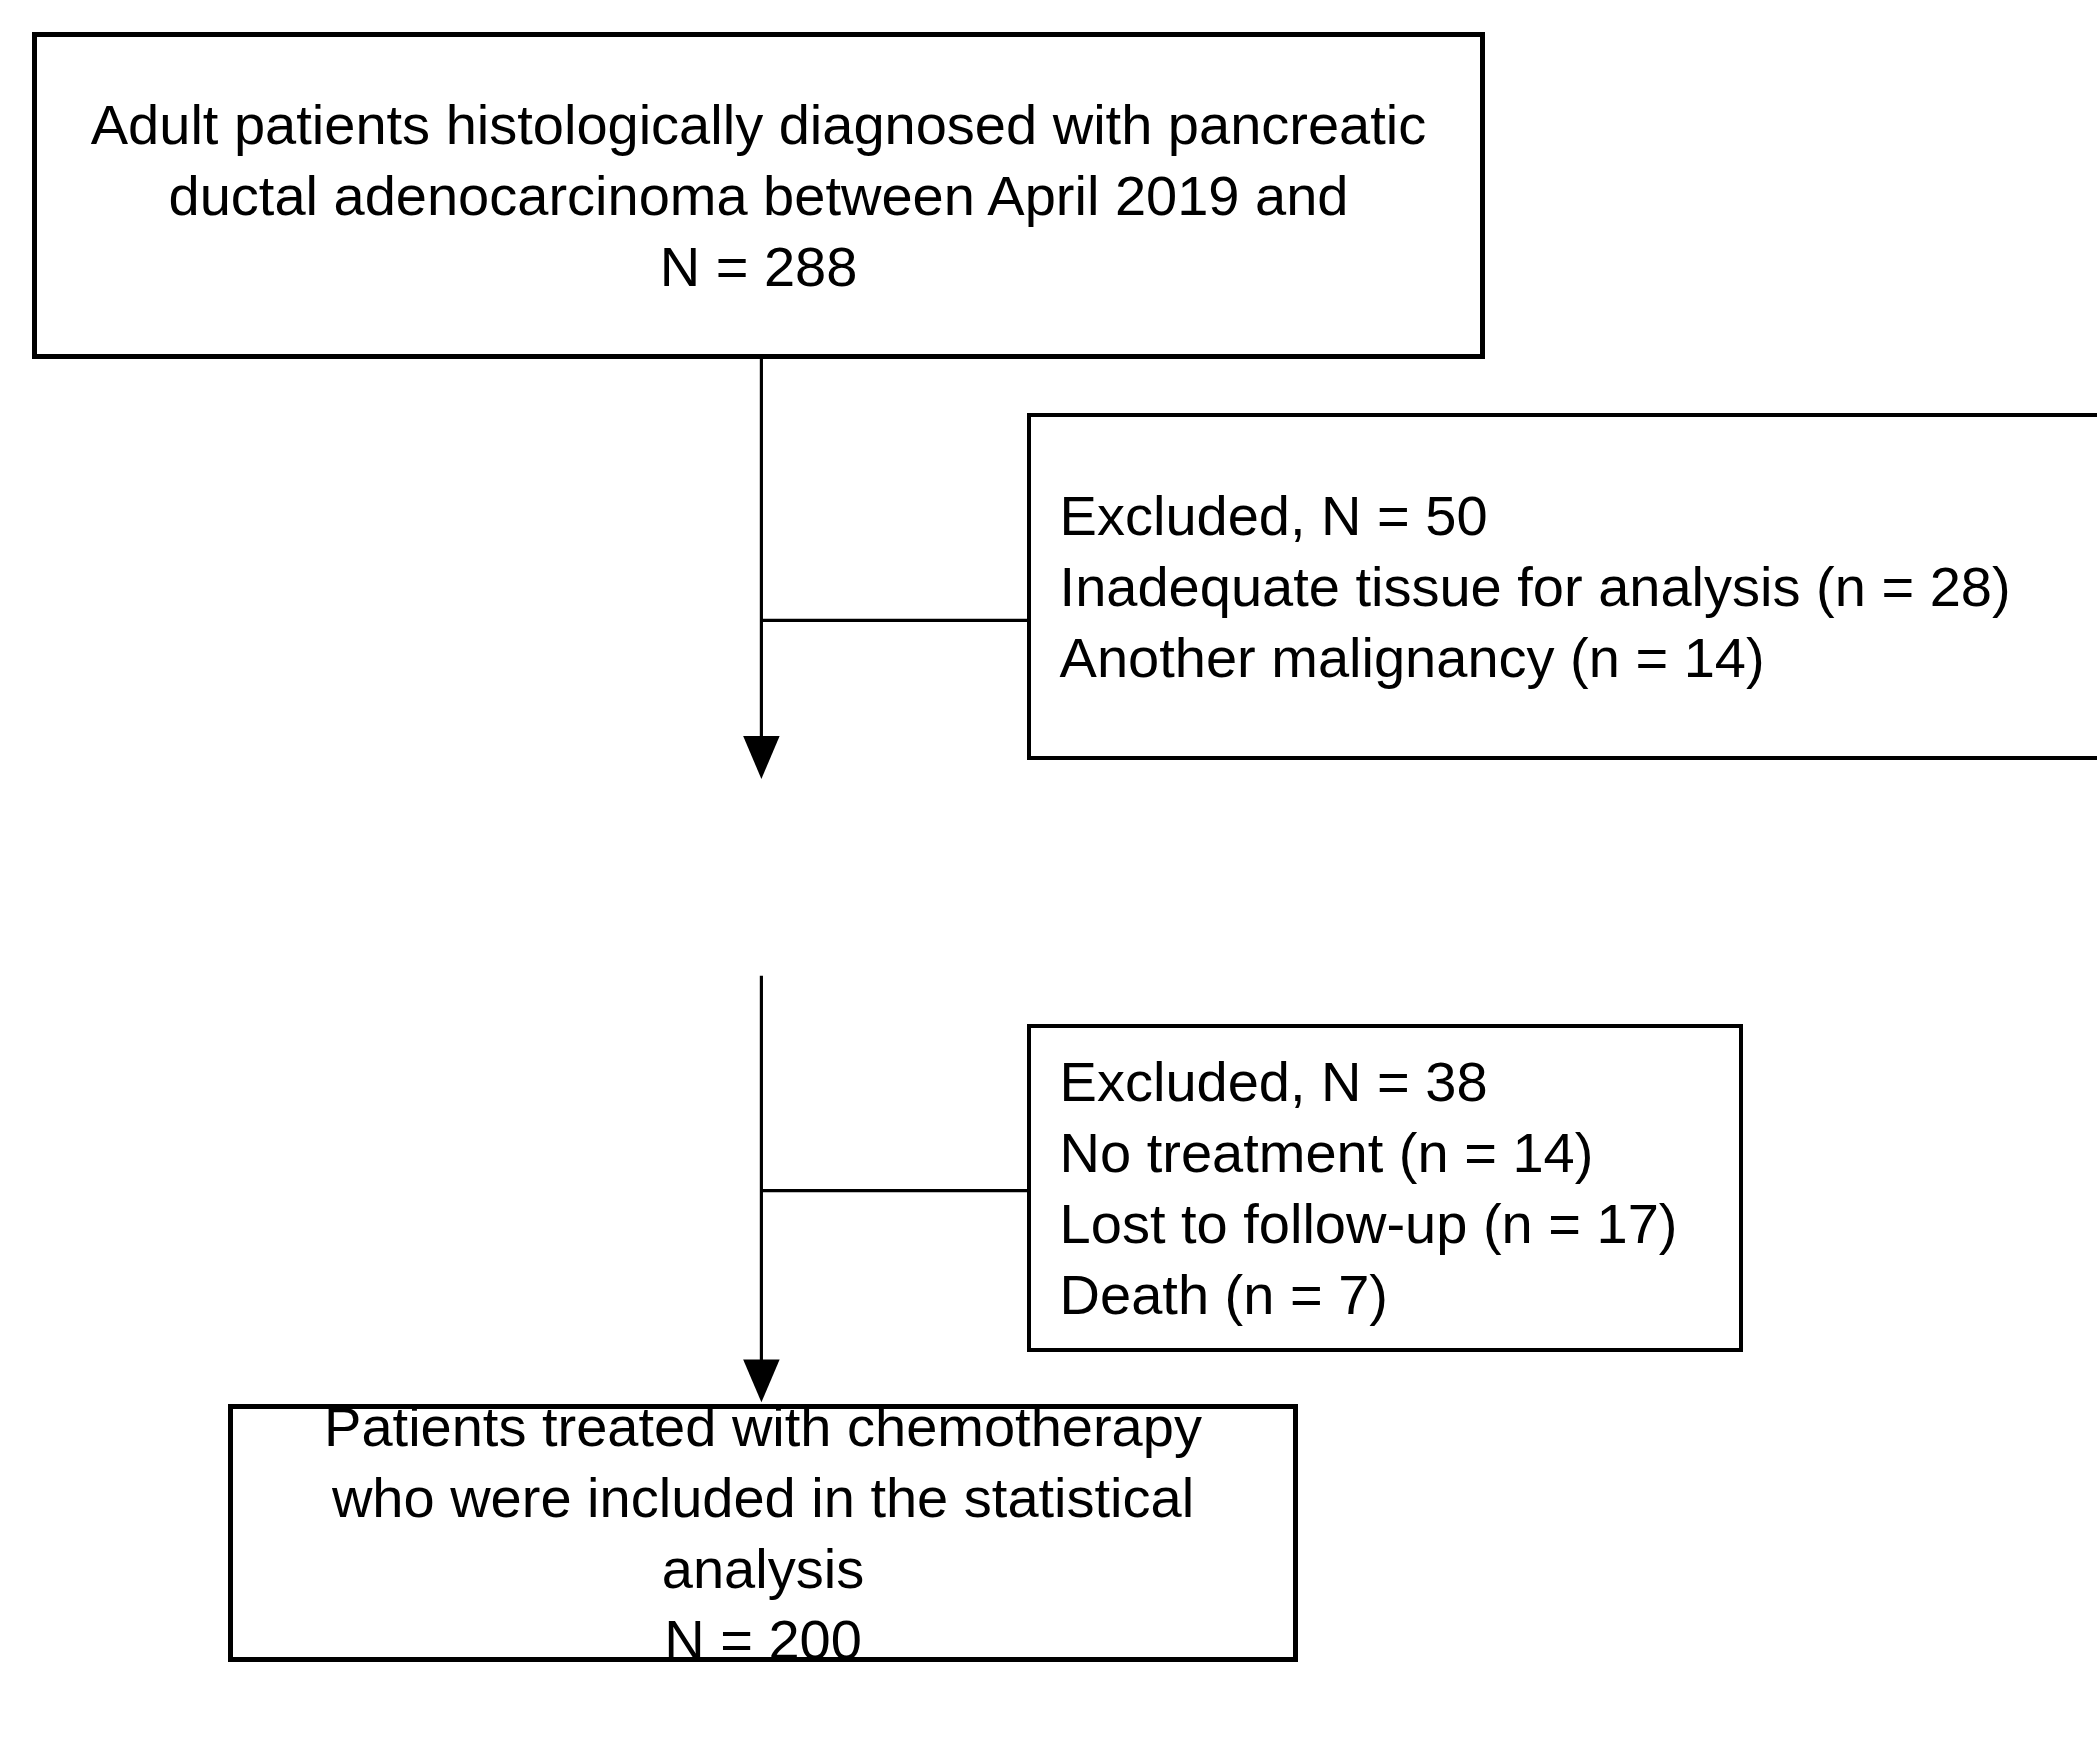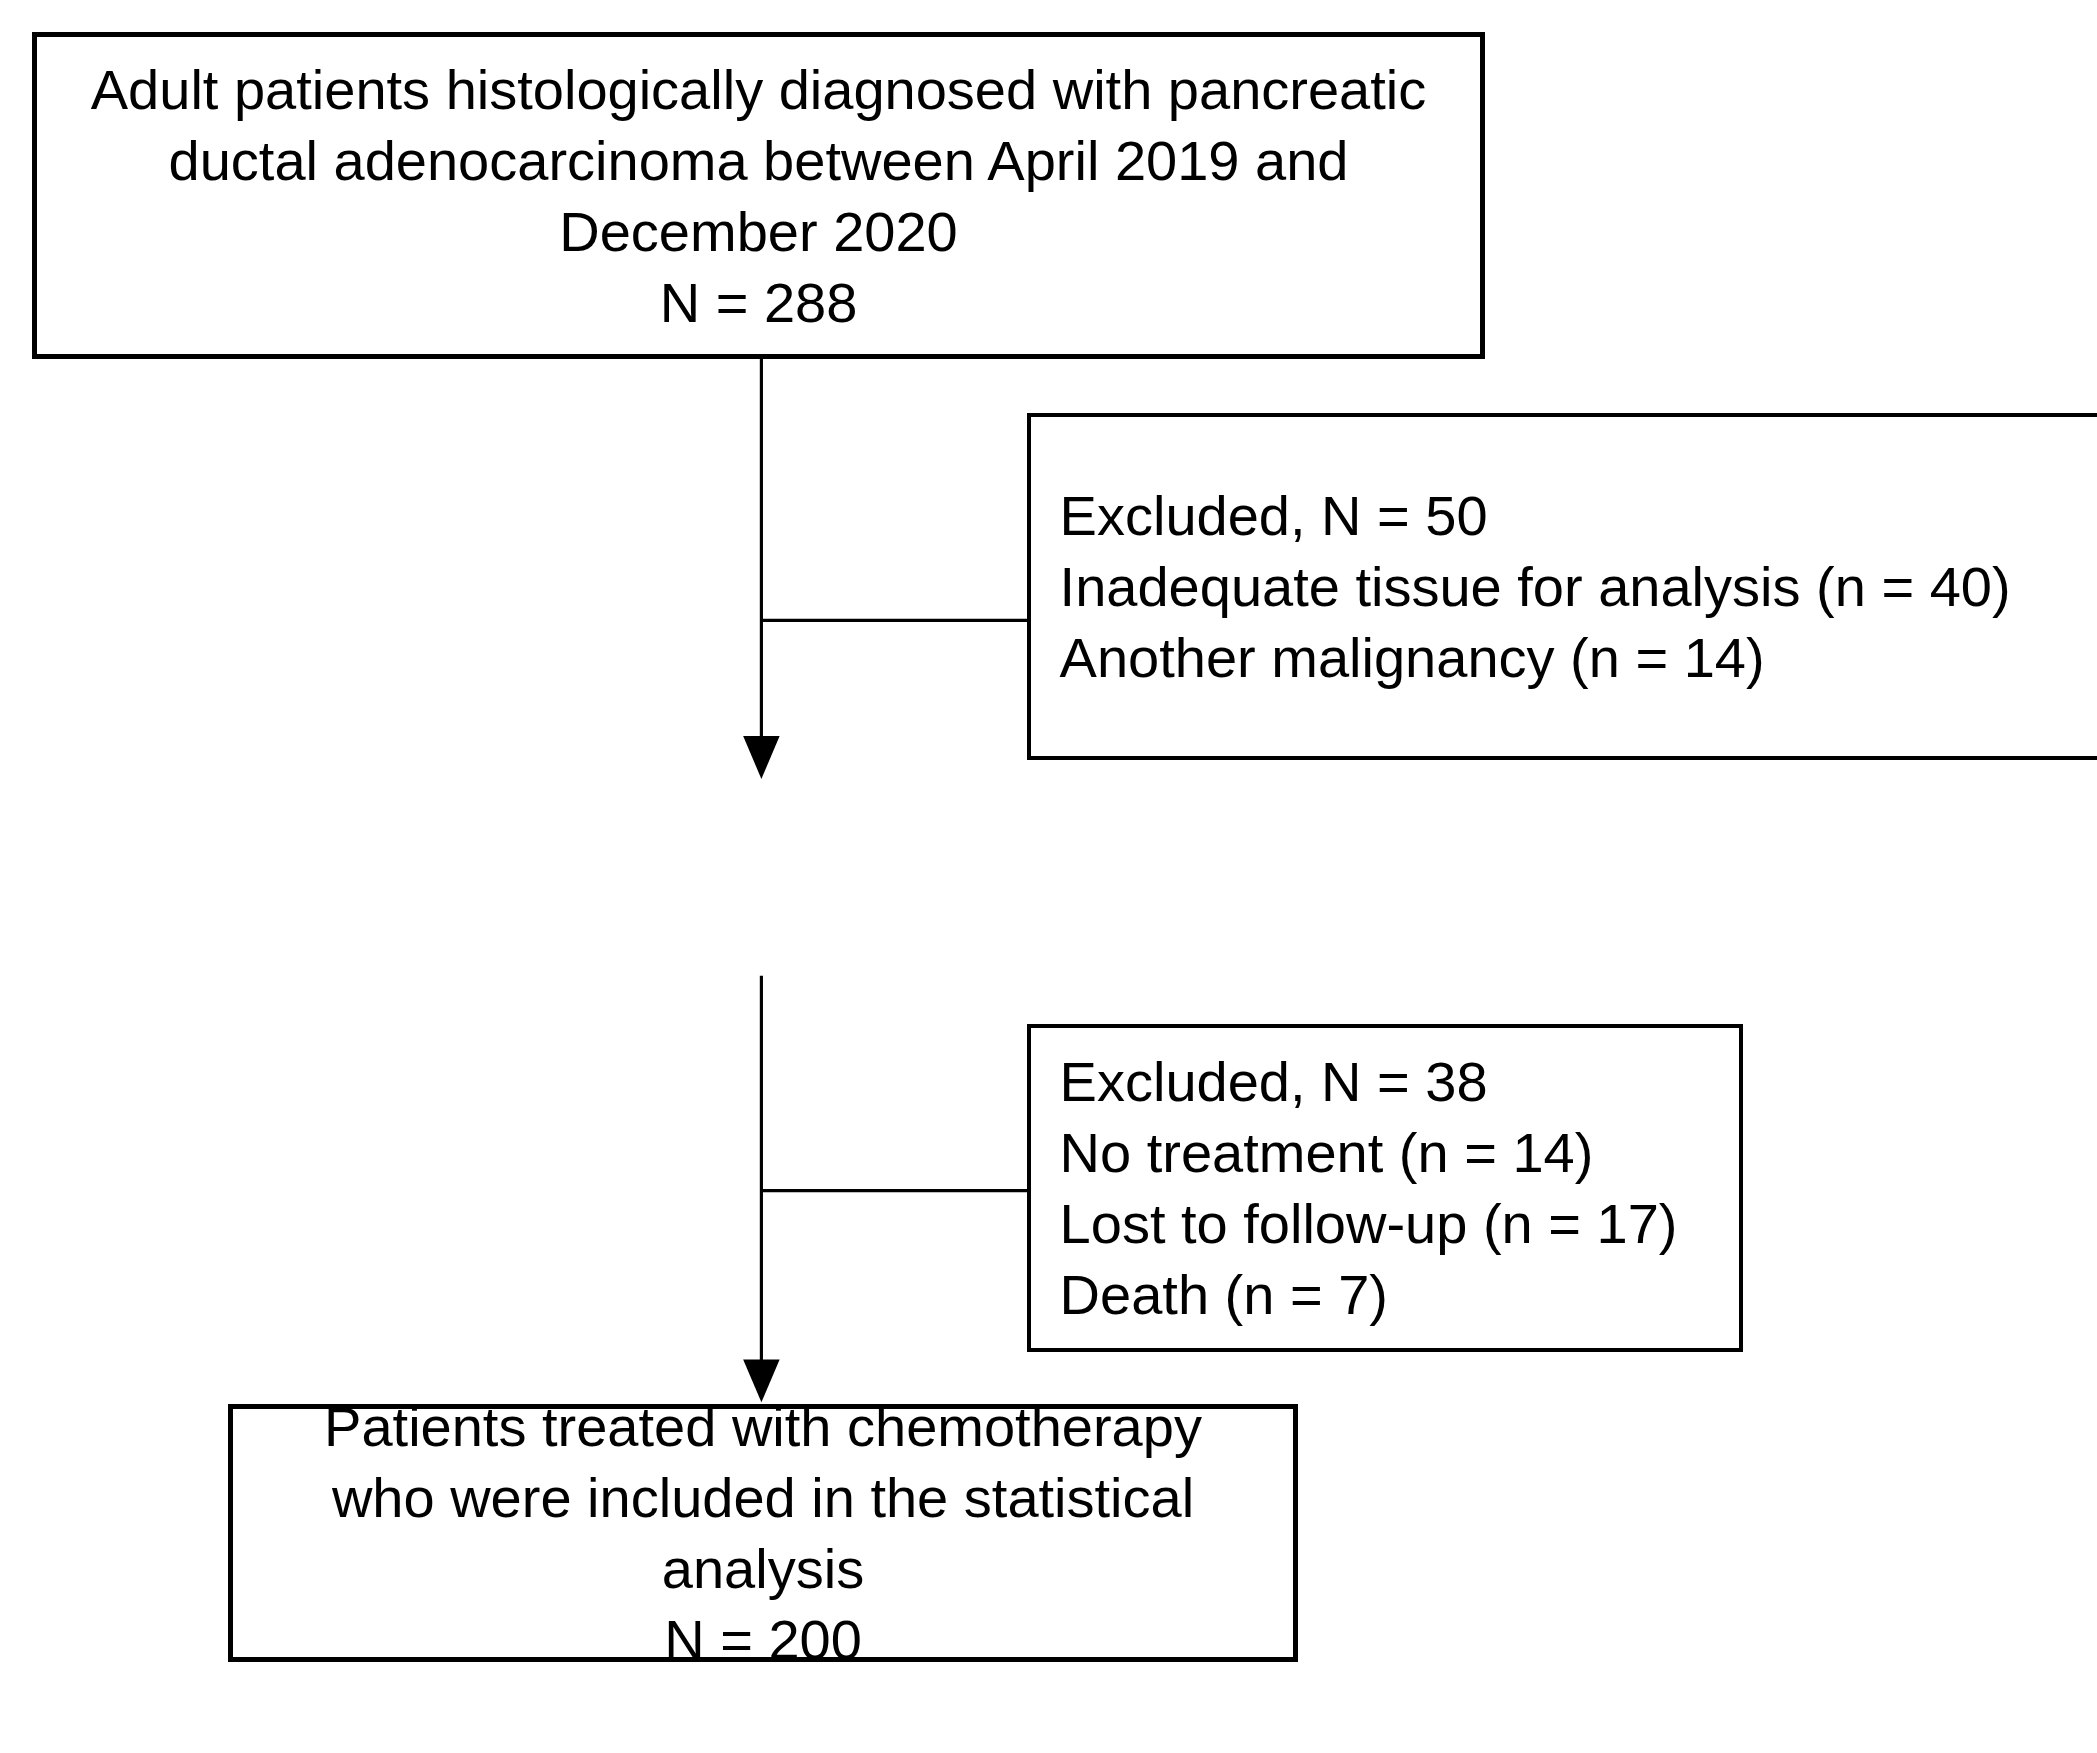--- a/index.html
+++ b/index.html
@@ -66,27 +66,26 @@
 
     <line x1="960" y1="1230" x2="960" y2="1718" stroke-width="4" stroke="#000000"></line>
     <polygon points="960,1768 937,1714 983,1714" fill="#000000"></polygon>
 
     <line x1="960" y1="1501" x2="1295" y2="1501" stroke-width="4" stroke="#000000"></line>
   </svg>
 
   <div class="box centered" id="box-screened">
     <div class="line">Adult patients histologically diagnosed with pancreatic</div>
     <div class="line">ductal adenocarcinoma between April 2019 and</div>
-    <div class="line">December 2020</div>
     <div class="line">N = 288</div>
   </div>
 
   <div class="box left-align" id="box-excluded1">
     <div class="line">Excluded, N = 50</div>
-    <div class="line">Inadequate tissue for analysis (n = 40)</div>
+    <div class="line">Inadequate tissue for analysis (n = 28)</div>
     <div class="line">Another malignancy (n = 14)</div>
   </div>
 
 
   <div class="box left-align" id="box-excluded2">
     <div class="line">Excluded, N = 38</div>
     <div class="line">No treatment (n = 14)</div>
     <div class="line">Lost to follow-up (n = 17)</div>
     <div class="line">Death (n = 7)</div>
   </div>

